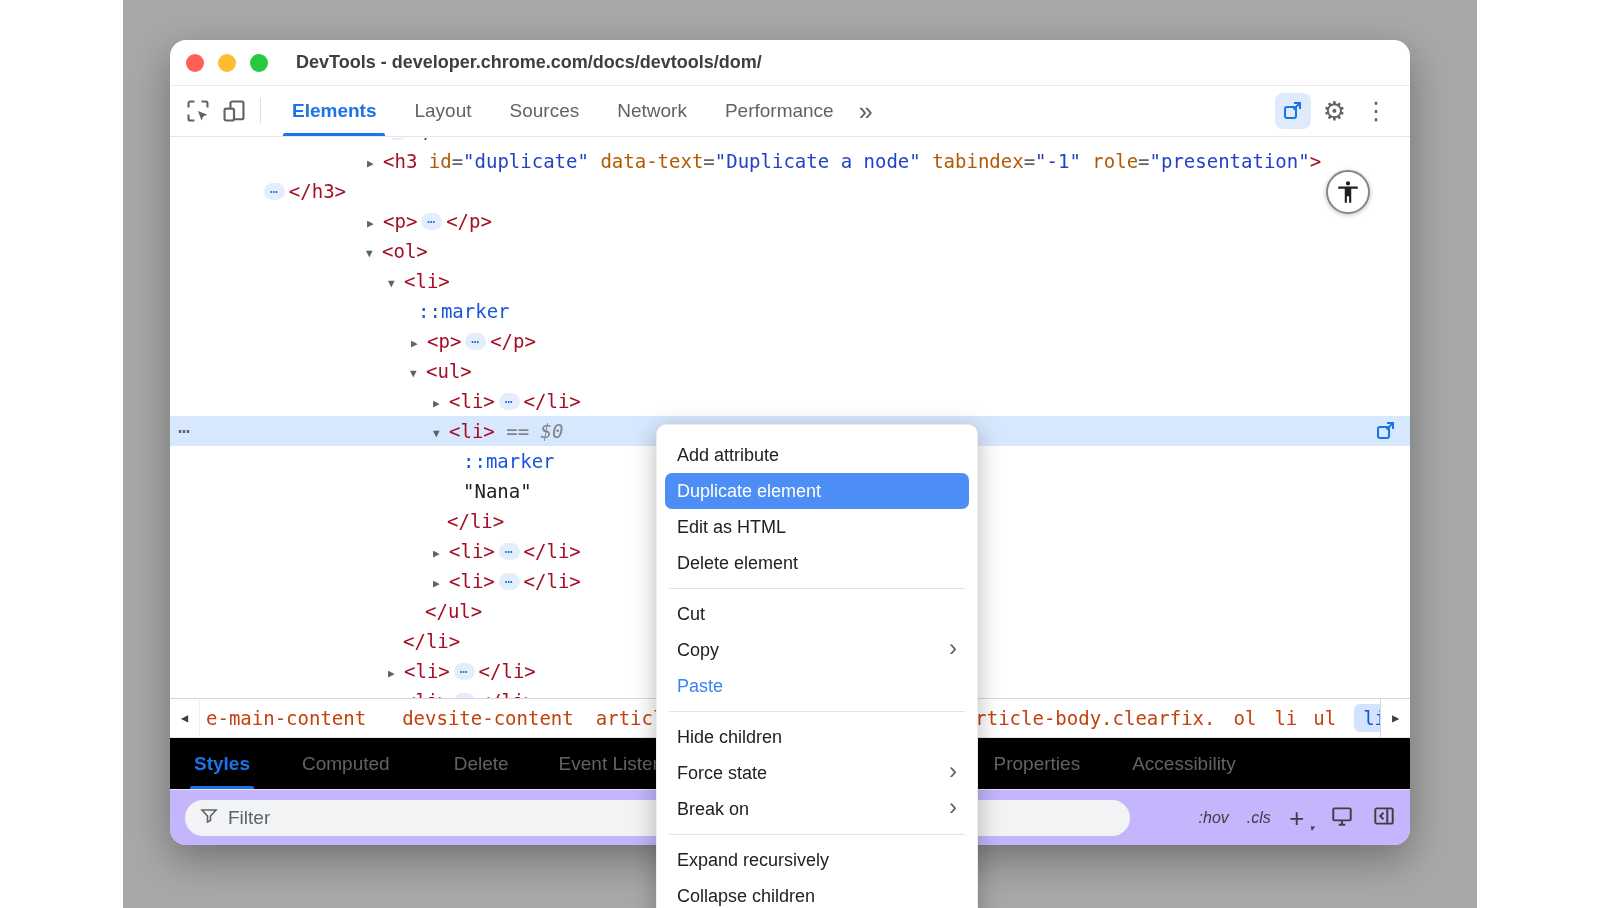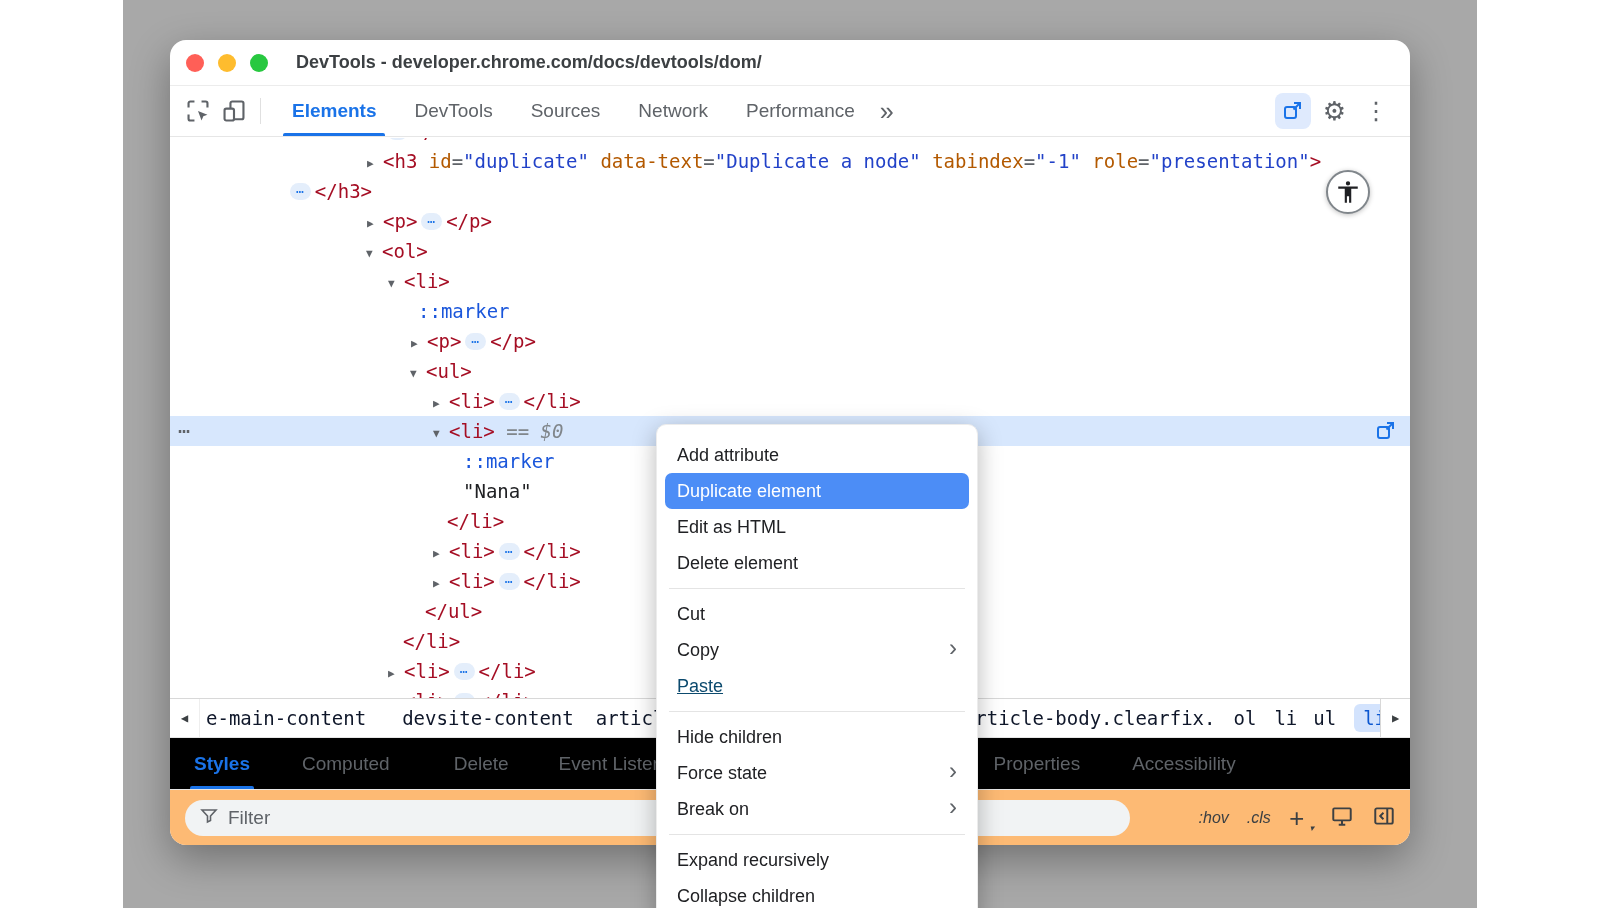--- a/index.html
+++ b/index.html
@@ -52,54 +52,54 @@
 
   
   .crumbbar { position:absolute; top:658px; left:0; width:100%; height:39px; background:#fff;
               border-top:1px solid #d8d8d8; display:flex; align-items:center; z-index:3;
               font-family:"DejaVu Sans Mono","Liberation Mono",monospace; font-size:19px; }
   .crumb-nav { width:30px; height:100%; display:flex; align-items:center; justify-content:center;
                font-size:12px; color:#3c4043; flex:0 0 auto; }
   .crumb-nav.prev { border-right:1px solid #eee; }
   .crumb-nav.next { border-left:1px solid #d8d8d8; margin-left:auto; }
   .crumb-list { display:flex; align-items:center; overflow:hidden; white-space:nowrap; flex:1 1 auto; height:100%; }
-  .crumb { color:#0f172a; }
+  .crumb { color:#c2410c; }
   .crumb.selected { background:#d3e3fd; color:#0b57d0; border-radius:6px; padding:3px 9px; }
   .crumb:nth-child(1){margin-left:6px} .crumb:nth-child(2){margin-left:36px}
   .crumb:nth-child(3){margin-left:22px} .crumb:nth-child(4){margin-left:288px}
   .crumb:nth-child(5){margin-left:18px} .crumb:nth-child(6){margin-left:18px}
   .crumb:nth-child(7){margin-left:16px} .crumb:nth-child(8){margin-left:18px}
 
   
   .styles-tabbar { position:absolute; top:697px; left:0; width:100%; height:52px; background:#000000;
                    border-top:1px solid #e6e6e6; display:flex; align-items:center; z-index:3; }
   .stab { height:100%; display:flex; align-items:center; font-size:19px; color:#5f6368; position:relative; padding:0 4px; }
   .stab.active { color:#1a73e8; font-weight:bold; }
   .stab.active::after { content:""; position:absolute; left:0; right:0; bottom:0; height:3px; background:#1a73e8; border-radius:2px 2px 0 0; }
   .stab:nth-child(1){margin-left:20px} .stab:nth-child(2){margin-left:44px}
   .stab:nth-child(3){margin-left:56px} .stab:nth-child(4){margin-left:42px}
   .stab:nth-child(5){margin-left:296px} .stab:nth-child(6){margin-left:44px}
 
   
-  .styles-toolbar { position:absolute; top:749px; left:0; width:100%; height:56px; background:#fdba74;
+  .styles-toolbar { position:absolute; top:749px; left:0; width:100%; height:56px; background:#c4b5fd;
                     border-top:1px solid #e6e6e6; display:flex; align-items:center; z-index:3; }
   .filter-pill { margin-left:15px; width:945px; height:36px; border-radius:18px; background:#f1f3f4;
                  display:flex; align-items:center; gap:9px; padding:0 14px; }
   .filter-ph { color:#5f6368; font-size:19px; }
   .right-controls { position:absolute; right:14px; display:flex; align-items:center; gap:18px;font-style:italic; }
   .mini-btn { font-size:16px; color:#3c4043; }
   .plus-btn { font-size:26px; color:#3c4043; line-height:1; position:relative; padding-right:8px; }
   .plus-caret { position:absolute; right:-2px; bottom:-2px; font-size:9px; color:#3c4043; }
 
   
   .context-menu { position:absolute; left:656px; top:424px; width:322px; background:#fff; border:1px solid #ececec;
                   border-radius:10px; box-shadow:0 6px 24px rgba(0,0,0,.28); padding:12px 0; z-index:10; }
   .menu-item { height:36px; display:flex; align-items:center; padding:0 20px; font-size:18px; color:#202124; }
   .menu-item.highlight { background:#4c8df6; color:#fff; border-radius:7px; margin:0 8px; padding:0 12px; }
-  .menu-item.disabled { color:#0c4a6e;text-decoration:underline; }
+  .menu-item.disabled { color:#3b82f6; }
   .menu-divider { height:1px; background:#e4e4e4; margin:7px 12px; }
   .sub { margin-left:auto; font-size:24px; color:#5f6368; line-height:1; transform:translateY(-2px); }
 </style>
 </head>
 <body>
 
 <div class="stage">
   <div class="backdrop"></div>
 
   <div class="window">
@@ -120,21 +120,21 @@
       </span>
       <span class="tool-btn">
         <svg viewBox="0 0 22 22" width="26" height="26">
             <rect x="8" y="3" width="11" height="15" rx="1.5" fill="none" stroke="#5f6368" stroke-width="1.8"></rect>
             <rect x="3" y="9" width="8" height="10" rx="1.5" fill="#fff" stroke="#5f6368" stroke-width="1.8"></rect>
           </svg>
       </span>
       <span class="vdiv"></span>
       <div class="tab-strip" id="tab-strip">
           <div class="tab active">Elements</div>
-          <div class="tab">DevTools</div>
+          <div class="tab">Layout</div>
           <div class="tab">Sources</div>
           <div class="tab">Network</div>
           <div class="tab">Performance</div>
         </div>
       <span class="more-tabs">»</span>
       <div class="toolbar-right">
         <span class="tool-btn blue-pill">
           <svg viewBox="0 0 24 24" width="24" height="24">
               <rect x="4" y="8" width="11" height="11" rx="2" fill="none" stroke="#1a73e8" stroke-width="2"></rect>
               <path d="M13 4h6v6" fill="none" stroke="#1a73e8" stroke-width="2"></path>
@@ -142,21 +142,21 @@
             </svg>
         </span>
         <span class="gear">⚙</span>
         <span class="kebab">⋮</span>
       </div>
     </div>
 
     <div class="dom-tree" id="dom-tree">
         <div class="tree-row clip-top" style="padding-left: 213px;"><span class="badge">⋯</span><span class="tk-tag">&lt;/h2&gt;</span></div>
         <div class="tree-row" style="padding-left: 197px;"><span class="arrow">▶</span><span class="tk-tag">&lt;h3</span><span class="tk-attr"> id</span><span class="tk-plain">=</span><span class="tk-val">"duplicate"</span><span class="tk-attr"> data-text</span><span class="tk-plain">=</span><span class="tk-val">"Duplicate a node"</span><span class="tk-attr"> tabindex</span><span class="tk-plain">=</span><span class="tk-val">"-1"</span><span class="tk-attr"> role</span><span class="tk-plain">=</span><span class="tk-val">"presentation"</span><span class="tk-tag">&gt;</span></div>
-        <div class="tree-row" style="padding-left: 116px;"><span class="badge">⋯</span><span class="tk-tag">&lt;/h3&gt;</span></div>
+        <div class="tree-row" style="padding-left: 90px;"><span class="badge">⋯</span><span class="tk-tag">&lt;/h3&gt;</span></div>
         <div class="tree-row" style="padding-left: 197px;"><span class="arrow">▶</span><span class="tk-tag">&lt;p&gt;</span><span class="badge">⋯</span><span class="tk-tag">&lt;/p&gt;</span></div>
         <div class="tree-row" style="padding-left: 196px;"><span class="arrow">▼</span><span class="tk-tag">&lt;ol&gt;</span></div>
         <div class="tree-row" style="padding-left: 218px;"><span class="arrow">▼</span><span class="tk-tag">&lt;li&gt;</span></div>
         <div class="tree-row" style="padding-left: 248px;"><span class="tk-pseudo">::marker</span></div>
         <div class="tree-row" style="padding-left: 241px;"><span class="arrow">▶</span><span class="tk-tag">&lt;p&gt;</span><span class="badge">⋯</span><span class="tk-tag">&lt;/p&gt;</span></div>
         <div class="tree-row" style="padding-left: 240px;"><span class="arrow">▼</span><span class="tk-tag">&lt;ul&gt;</span></div>
         <div class="tree-row" style="padding-left: 263px;"><span class="arrow">▶</span><span class="tk-tag">&lt;li&gt;</span><span class="badge">⋯</span><span class="tk-tag">&lt;/li&gt;</span></div>
         <div class="tree-row selected" style="padding-left: 263px;"><span class="gutter">⋯</span><span class="arrow">▼</span><span class="tk-tag">&lt;li&gt;</span><span class="tk-meta"> == </span><span class="tk-dollar">$0</span><span class="adorner"><svg viewBox="0 0 24 24" width="24" height="24">
               <rect x="4" y="8" width="11" height="11" rx="2" fill="none" stroke="#1a73e8" stroke-width="2"></rect>
               <path d="M13 4h6v6" fill="none" stroke="#1a73e8" stroke-width="2"></path>

